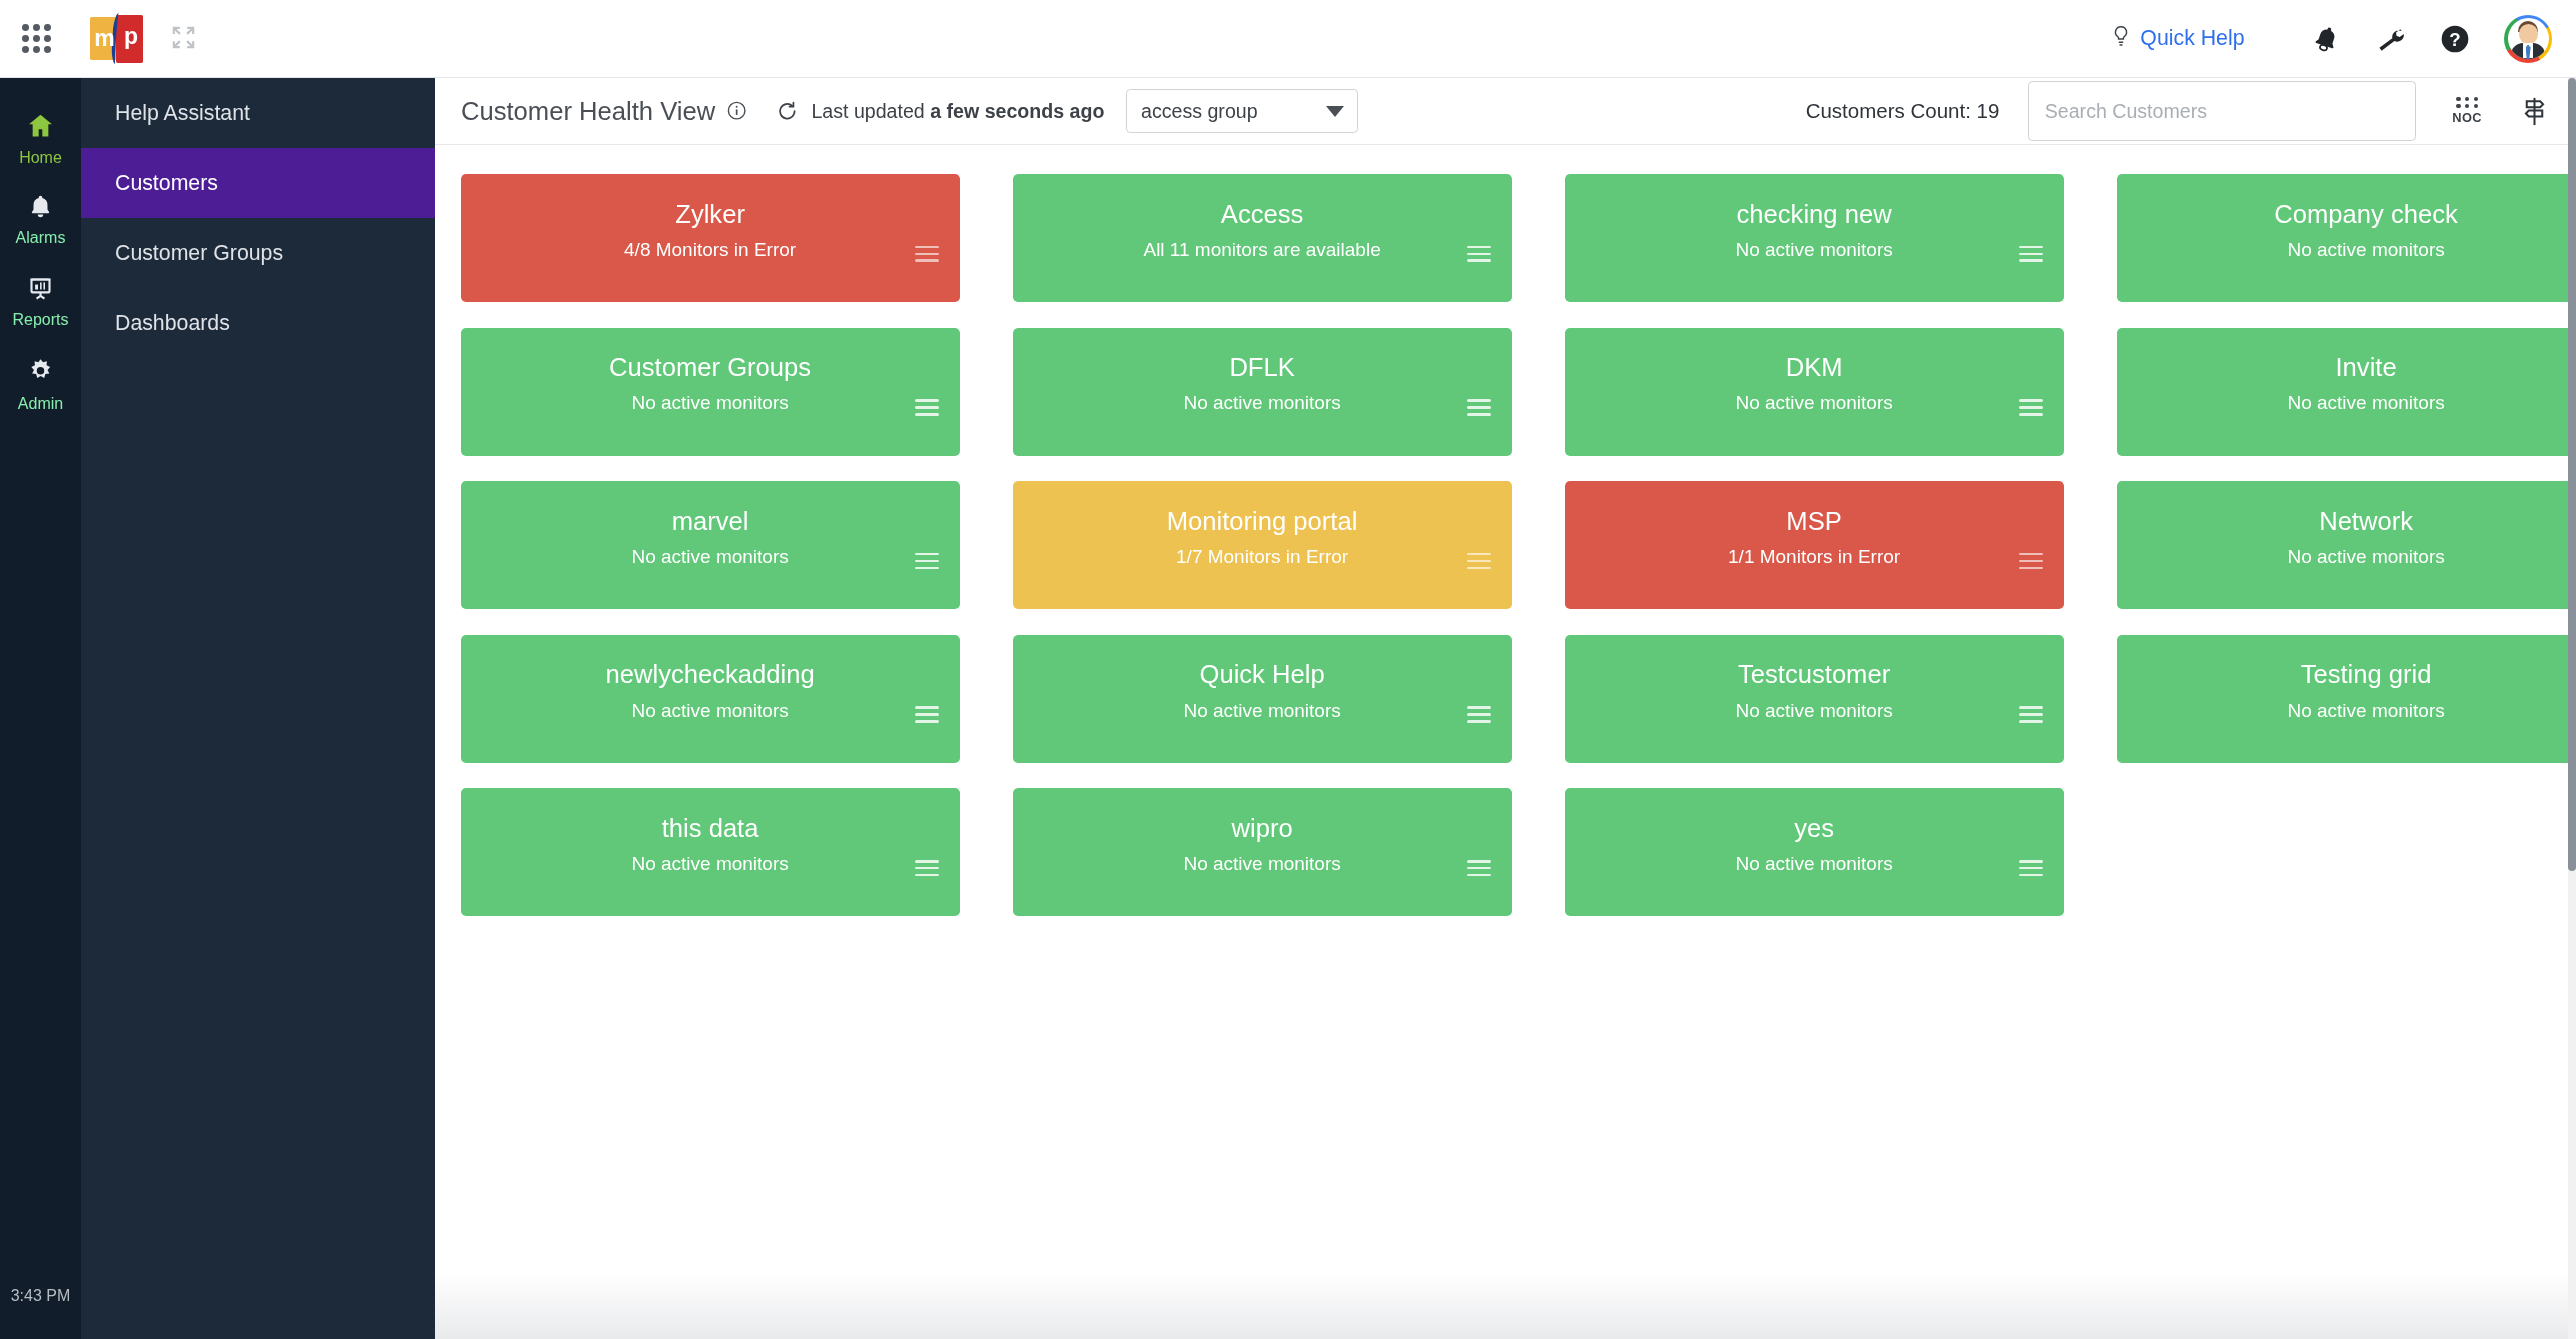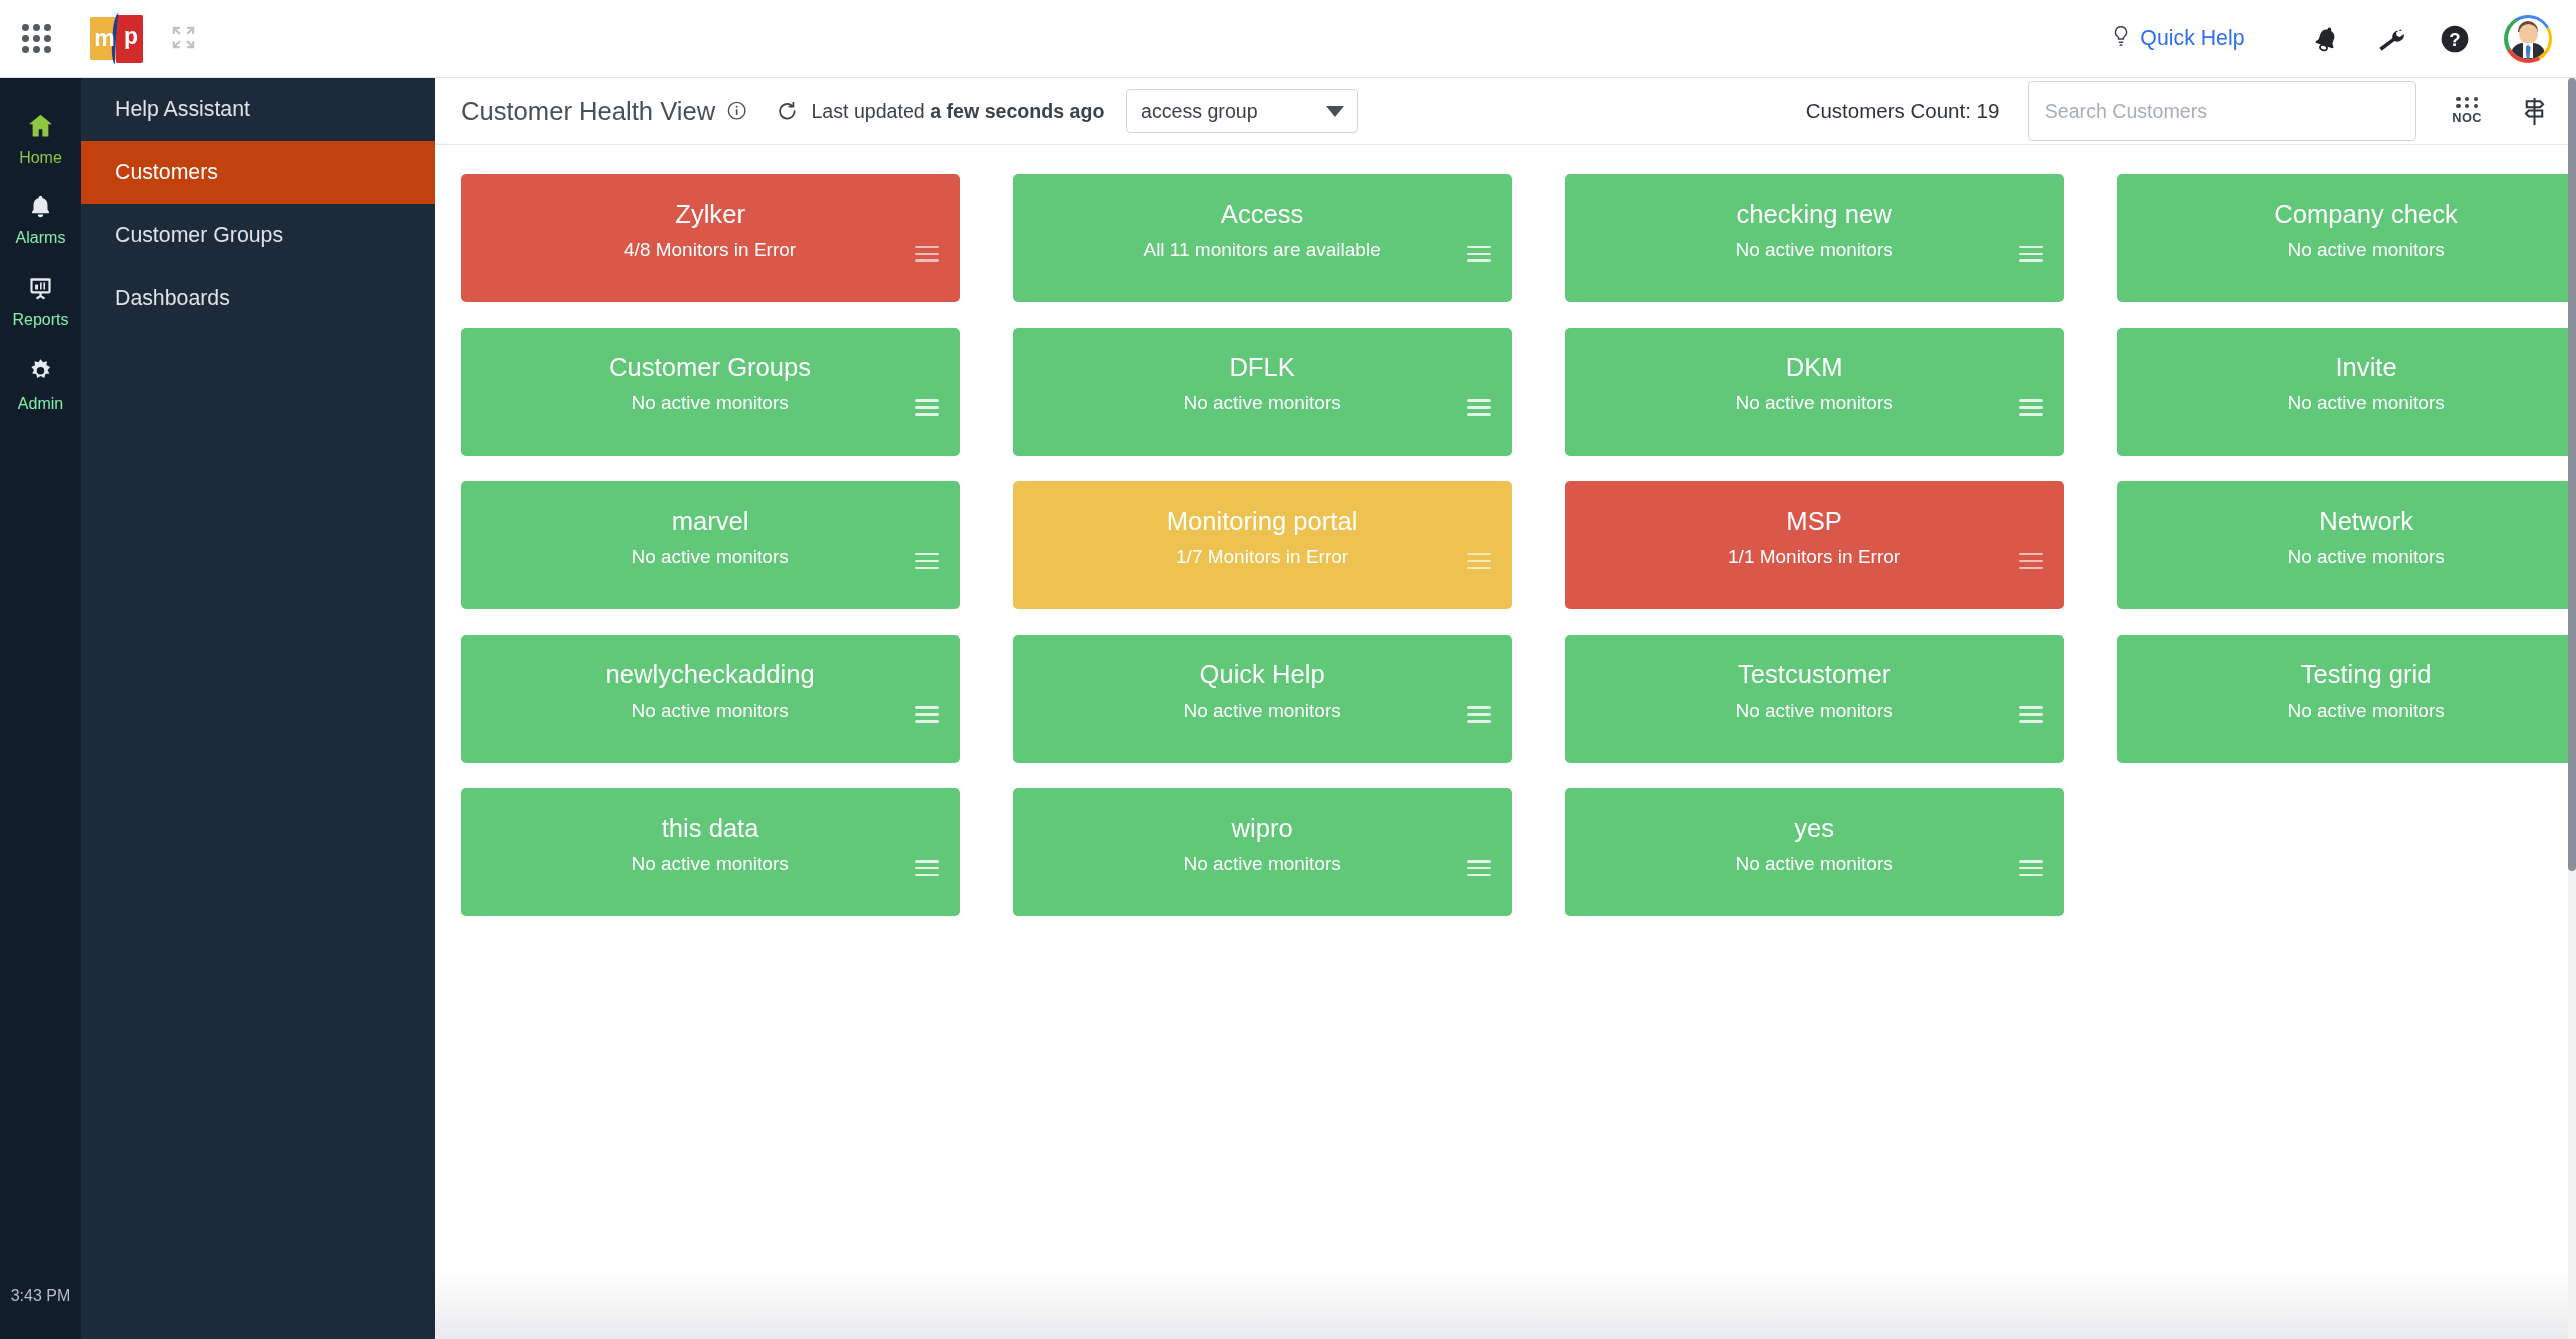--- a/index.html
+++ b/index.html
@@ -108,24 +108,24 @@
     position: absolute; left: 0; bottom: 34px; width: 81px; text-align: center;
     font-size: 16px; color: #b6bcc4;
   }
 
   
   .subnav {
     position: absolute; left: 81px; top: 78px; width: 354px; height: 1261px;
     background: #1c2a3a;
   }
   .subnav-item {
-    height: 63px; display: flex; align-items: center; padding-left: 34px;
+    height: 70px; display: flex; align-items: center; padding-left: 34px;
     font-size: 21.3px; color: #dfe3e8; cursor: pointer; text-align: right;
   }
-  .subnav-item.active { background: #c2410c; color: #ffffff; }
+  .subnav-item.active { background: #4c1d95; color: #ffffff; }
 
   
   .main {
     position: absolute; left: 435px; top: 78px; width: 2141px; height: 1261px;
     background: #ffffff;
   }
   .toolbar {
     height: 67px; border-bottom: 0.9px solid #e6e8ea; display: flex; align-items: center;
     padding: 0 0 0 26px;
   }

